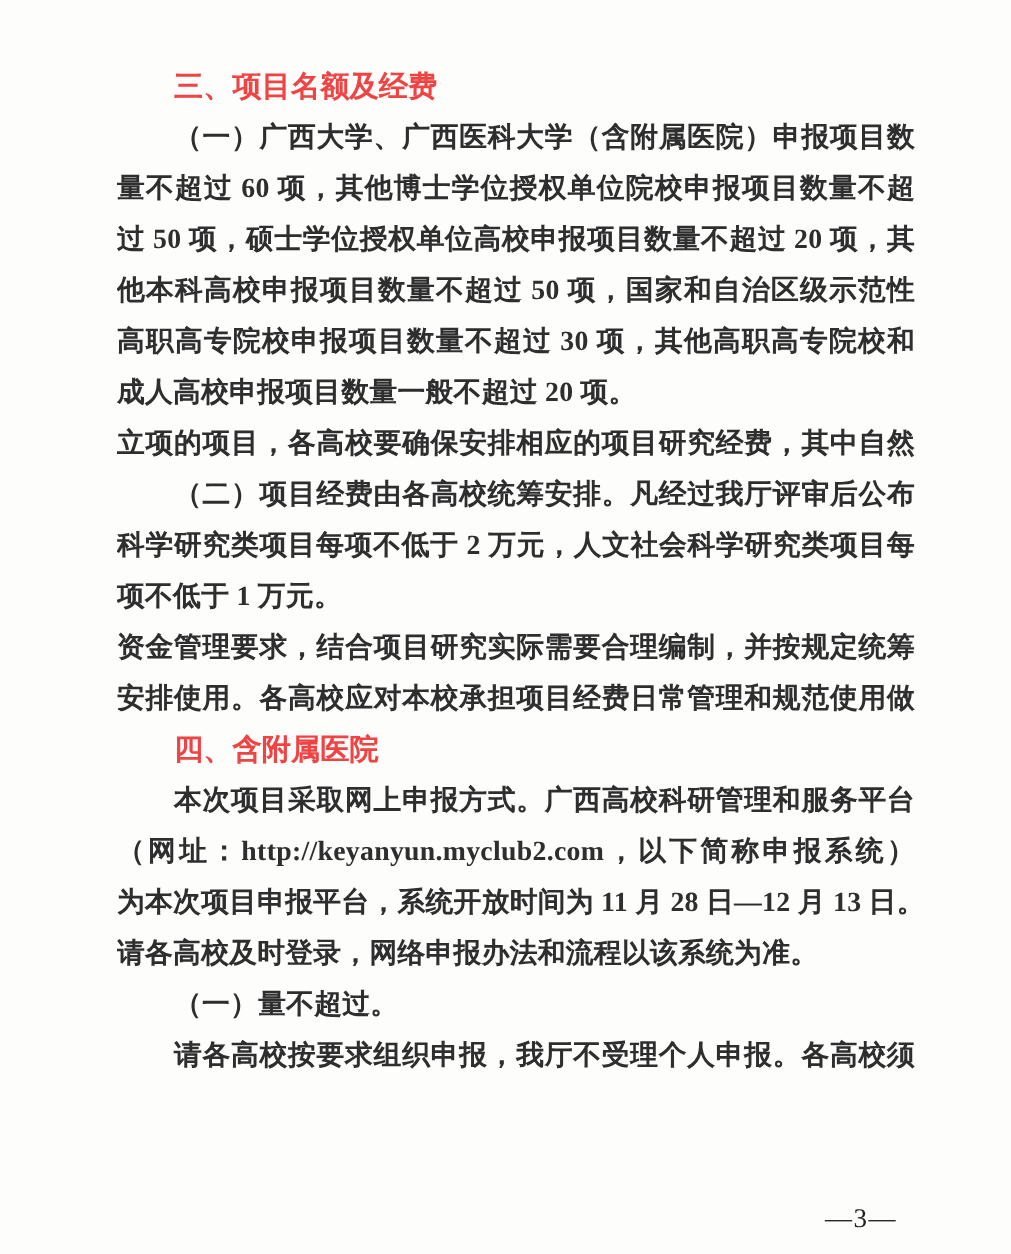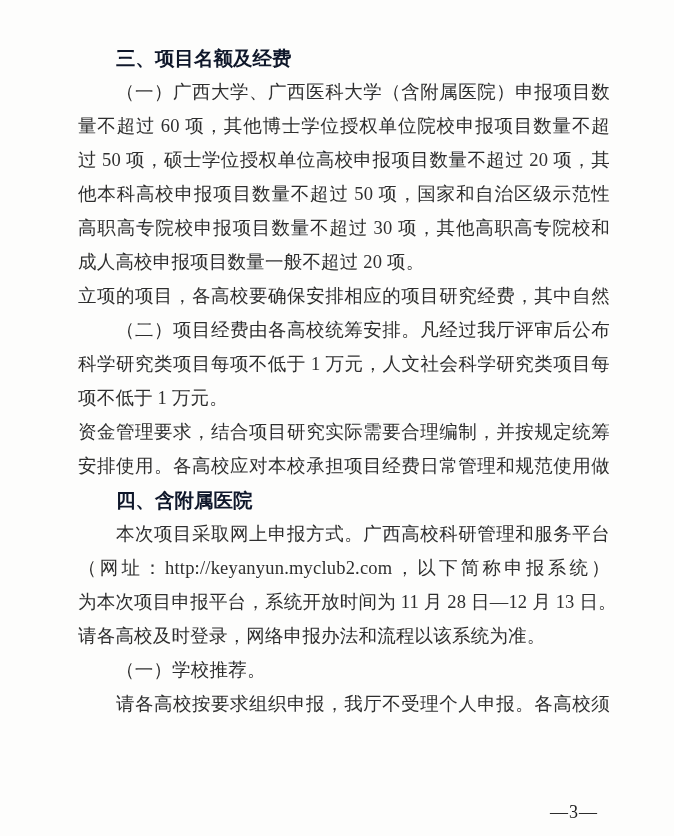--- a/index.html
+++ b/index.html
@@ -23,36 +23,37 @@
     width: 532px;
     overflow: hidden;
   }
   .line {
     font-size: 18.5px;
     line-height: 34px;
     height: 34px;
     white-space: nowrap;
     text-align: left;
     letter-spacing: 0.2px;
+    font-weight: bold;
   }
   .just {
     text-align: justify;
     text-align-last: justify;
     text-justify: inter-character;
   }
   .indent {
     text-indent: 38px;
   }
   .heading {
     font-family: "Liberation Sans", "DejaVu Sans", sans-serif;
     font-weight: bold;
     font-size: 19.5px;
     line-height: 34px;
     height: 34px;
-    color: #0f172a;
+    color: #ef4444;
     text-indent: 38px;
     white-space: nowrap;
   }
   .page-number {
     position: absolute;
     top: 800px;
     right: 76px;
     font-size: 18px;
     line-height: 24px;
     color: #222222;
@@ -72,40 +73,40 @@
       <div class="line just">量不超过 60 项，其他博士学位授权单位院校申报项目数量不超</div>
       <div class="line just">过 50 项，硕士学位授权单位高校申报项目数量不超过 20 项，其</div>
       <div class="line just">他本科高校申报项目数量不超过 50 项，国家和自治区级示范性</div>
       <div class="line just">高职高专院校申报项目数量不超过 30 项，其他高职高专院校和</div>
       <div class="line">成人高校申报项目数量一般不超过 20 项。</div>
     </div>
 
     <div>
       <div class="line just">立项的项目，各高校要确保安排相应的项目研究经费，其中自然</div>
       <div class="line just indent">（二）项目经费由各高校统筹安排。凡经过我厅评审后公布</div>
-      <div class="line just">科学研究类项目每项不低于 1 万元，人文社会科学研究类项目每</div>
+      <div class="line just">科学研究类项目每项不低于 2 万元，人文社会科学研究类项目每</div>
       <div class="line">项不低于 1 万元。</div>
     </div>
 
     <div>
       <div class="line just">资金管理要求，结合项目研究实际需要合理编制，并按规定统筹</div>
       <div class="line just">安排使用。各高校应对本校承担项目经费日常管理和规范使用做</div>
     </div>
 
     <div class="heading">四、含附属医院</div>
 
     <div>
       <div class="line just indent">本次项目采取网上申报方式。广西高校科研管理和服务平台</div>
       <div class="line just">（网址：http://keyanyun.myclub2.com，以下简称申报系统）</div>
       <div class="line just">为本次项目申报平台，系统开放时间为 11 月 28 日—12 月 13 日。</div>
       <div class="line">请各高校及时登录，网络申报办法和流程以该系统为准。</div>
     </div>
 
     <div>
-      <div class="line indent">（一）学校推荐。</div>
+      <div class="line indent">（一）量不超过。</div>
     </div>
 
     <div>
       <div class="line just indent">请各高校按要求组织申报，我厅不受理个人申报。各高校须</div>
     </div>
 
   </div>
 
   <div class="page-number">—3—</div>
 </div>

